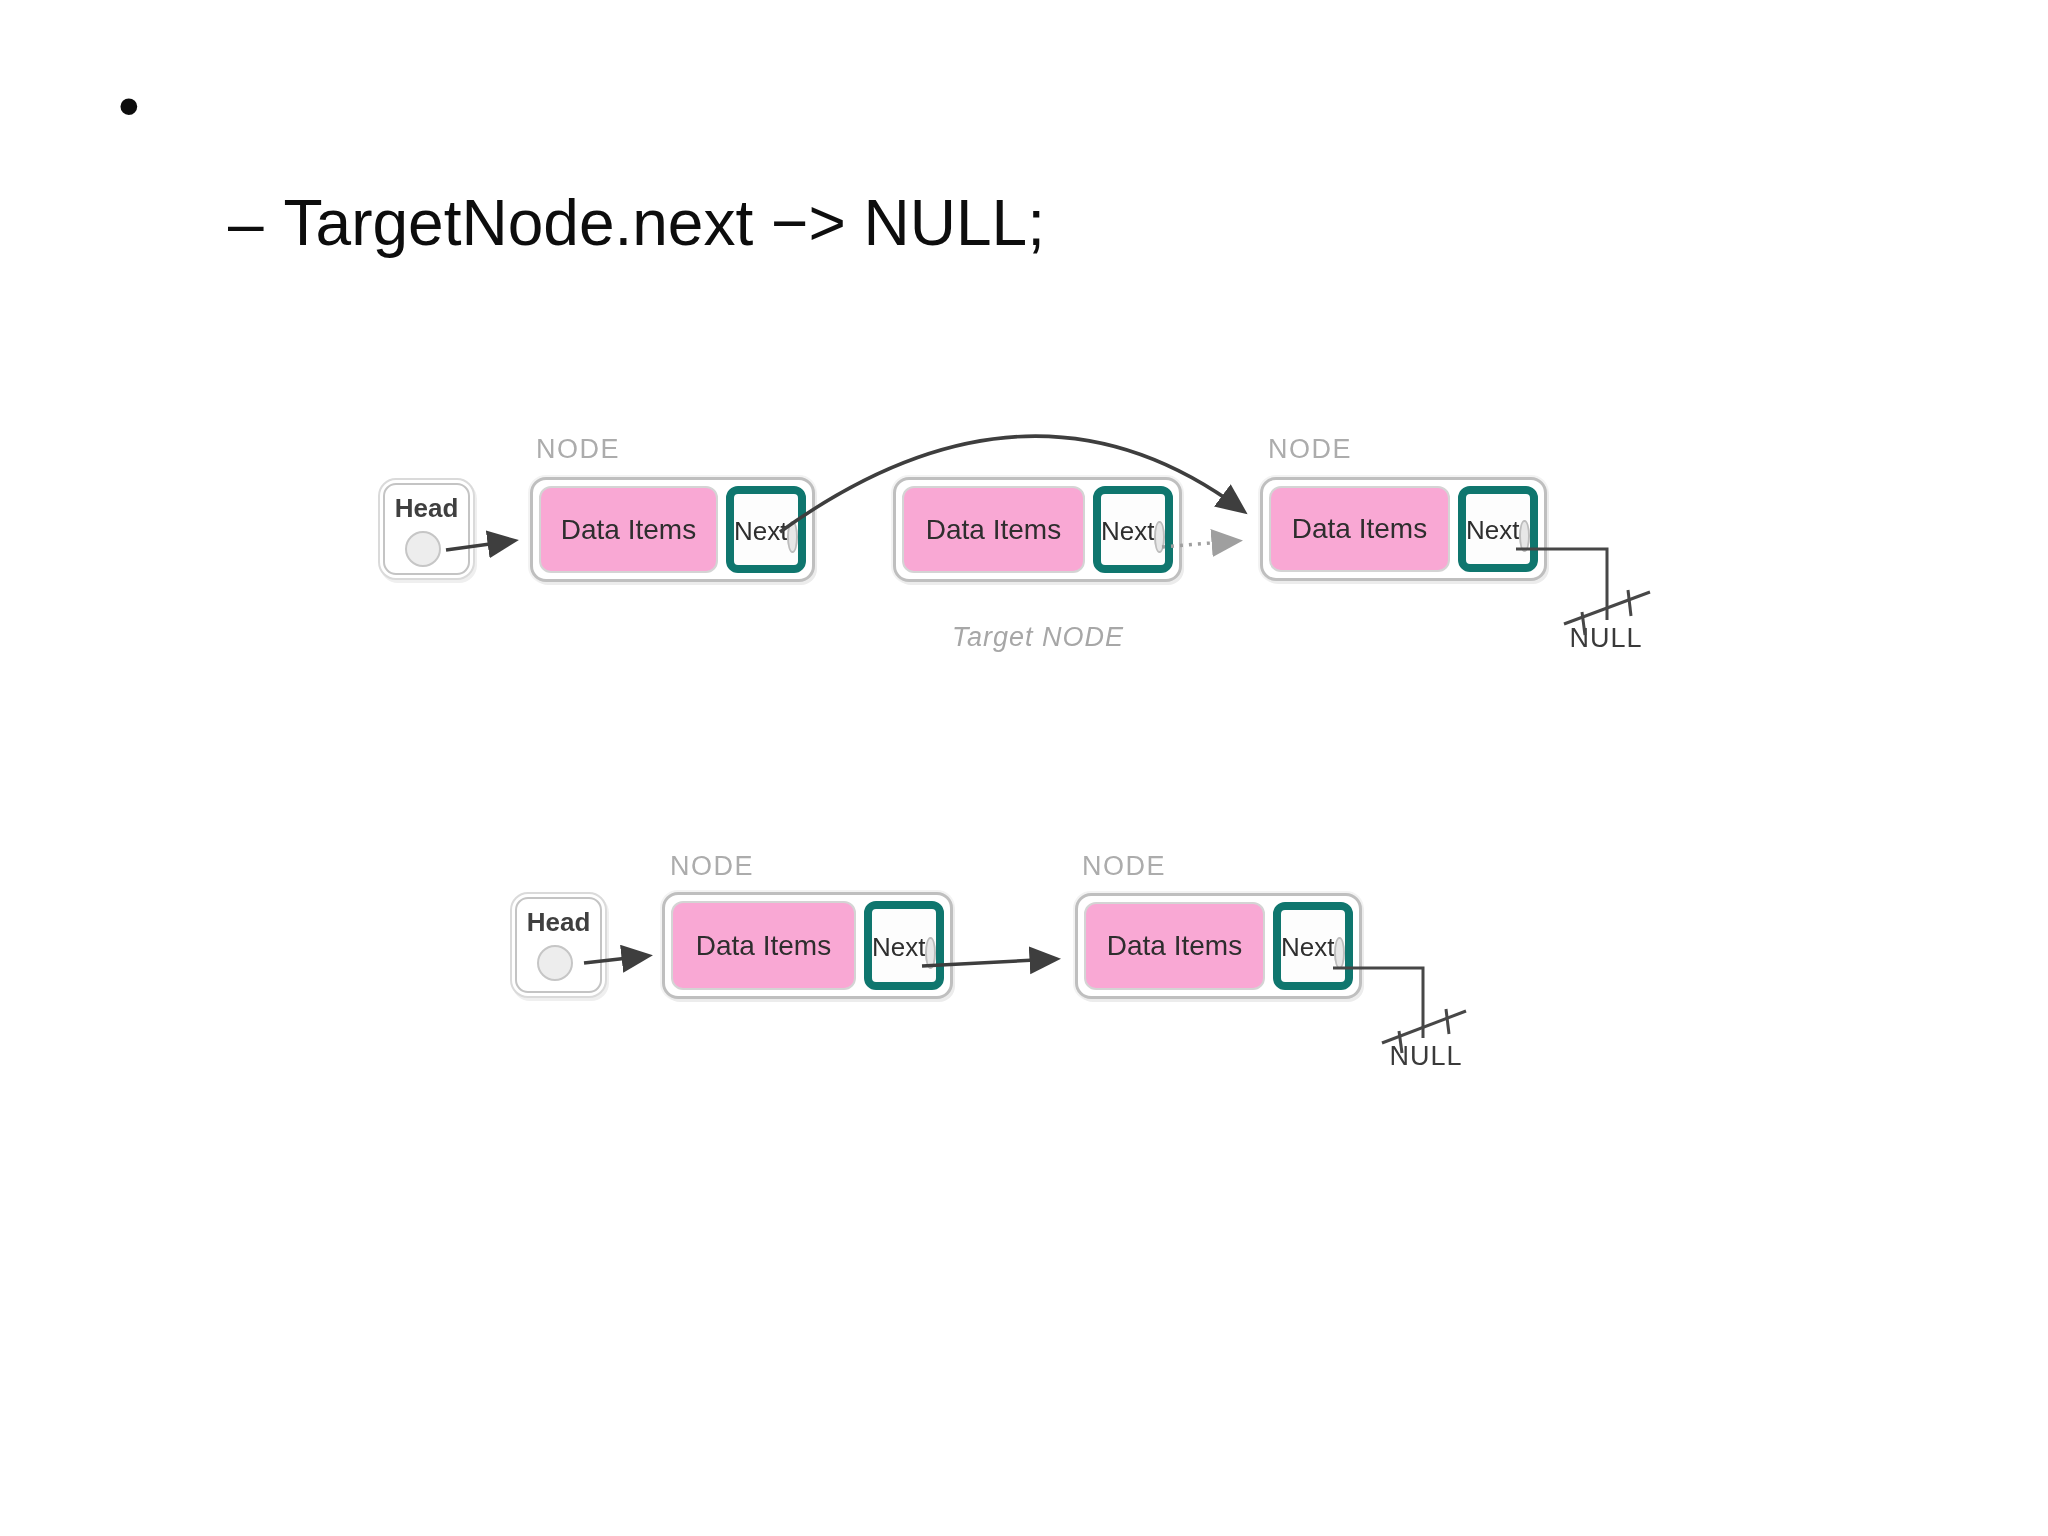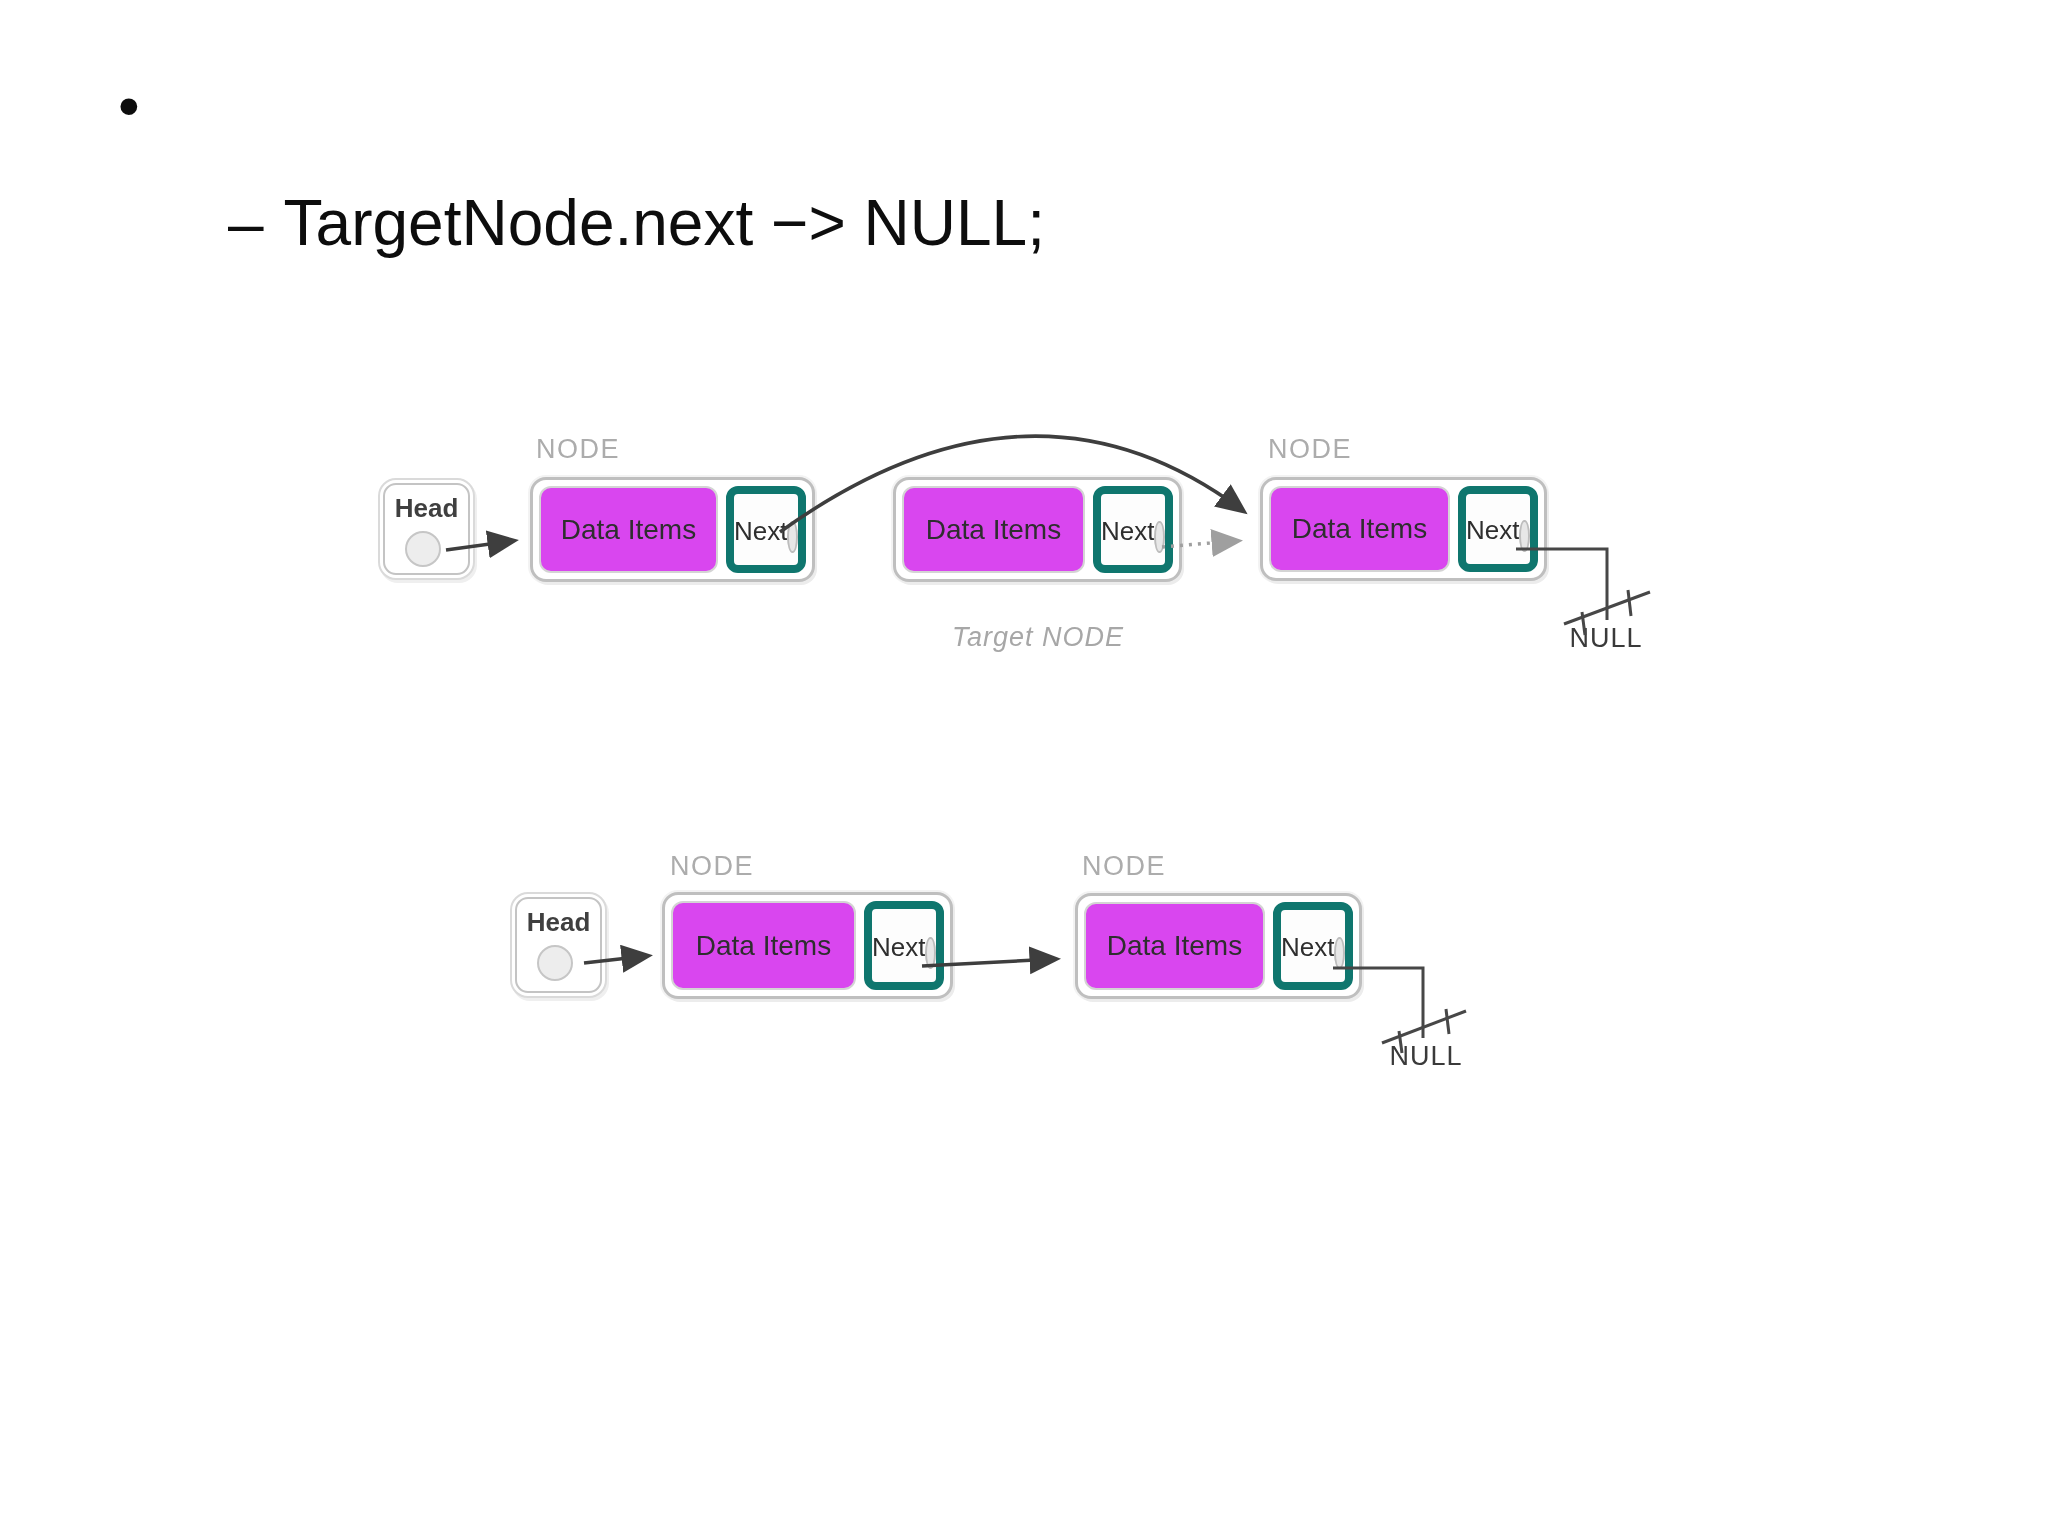--- a/index.html
+++ b/index.html
@@ -43,21 +43,21 @@
     position: absolute;
     background: #ffffff;
     border: 3px solid #bfbfbf;
     border-radius: 16px;
     box-shadow: 2px 3px 0 0 #ececec, 0 0 0 2px #f3f3f3;
     box-sizing: border-box;
   }
   .data-box {
     position: absolute;
     left: 6px; top: 6px; bottom: 6px; right: 94px;
-    background: #d946ef;
+    background: #f9a8d4;
     border: 2px solid #d4d4d4;
     border-radius: 12px;
     display: flex; align-items: center; justify-content: center;
     font-size: 28px;
     color: #2e2e2e;
     box-sizing: border-box;
   }
   .next-box {
     position: absolute;
     right: 6px; top: 6px; bottom: 6px; width: 80px;

